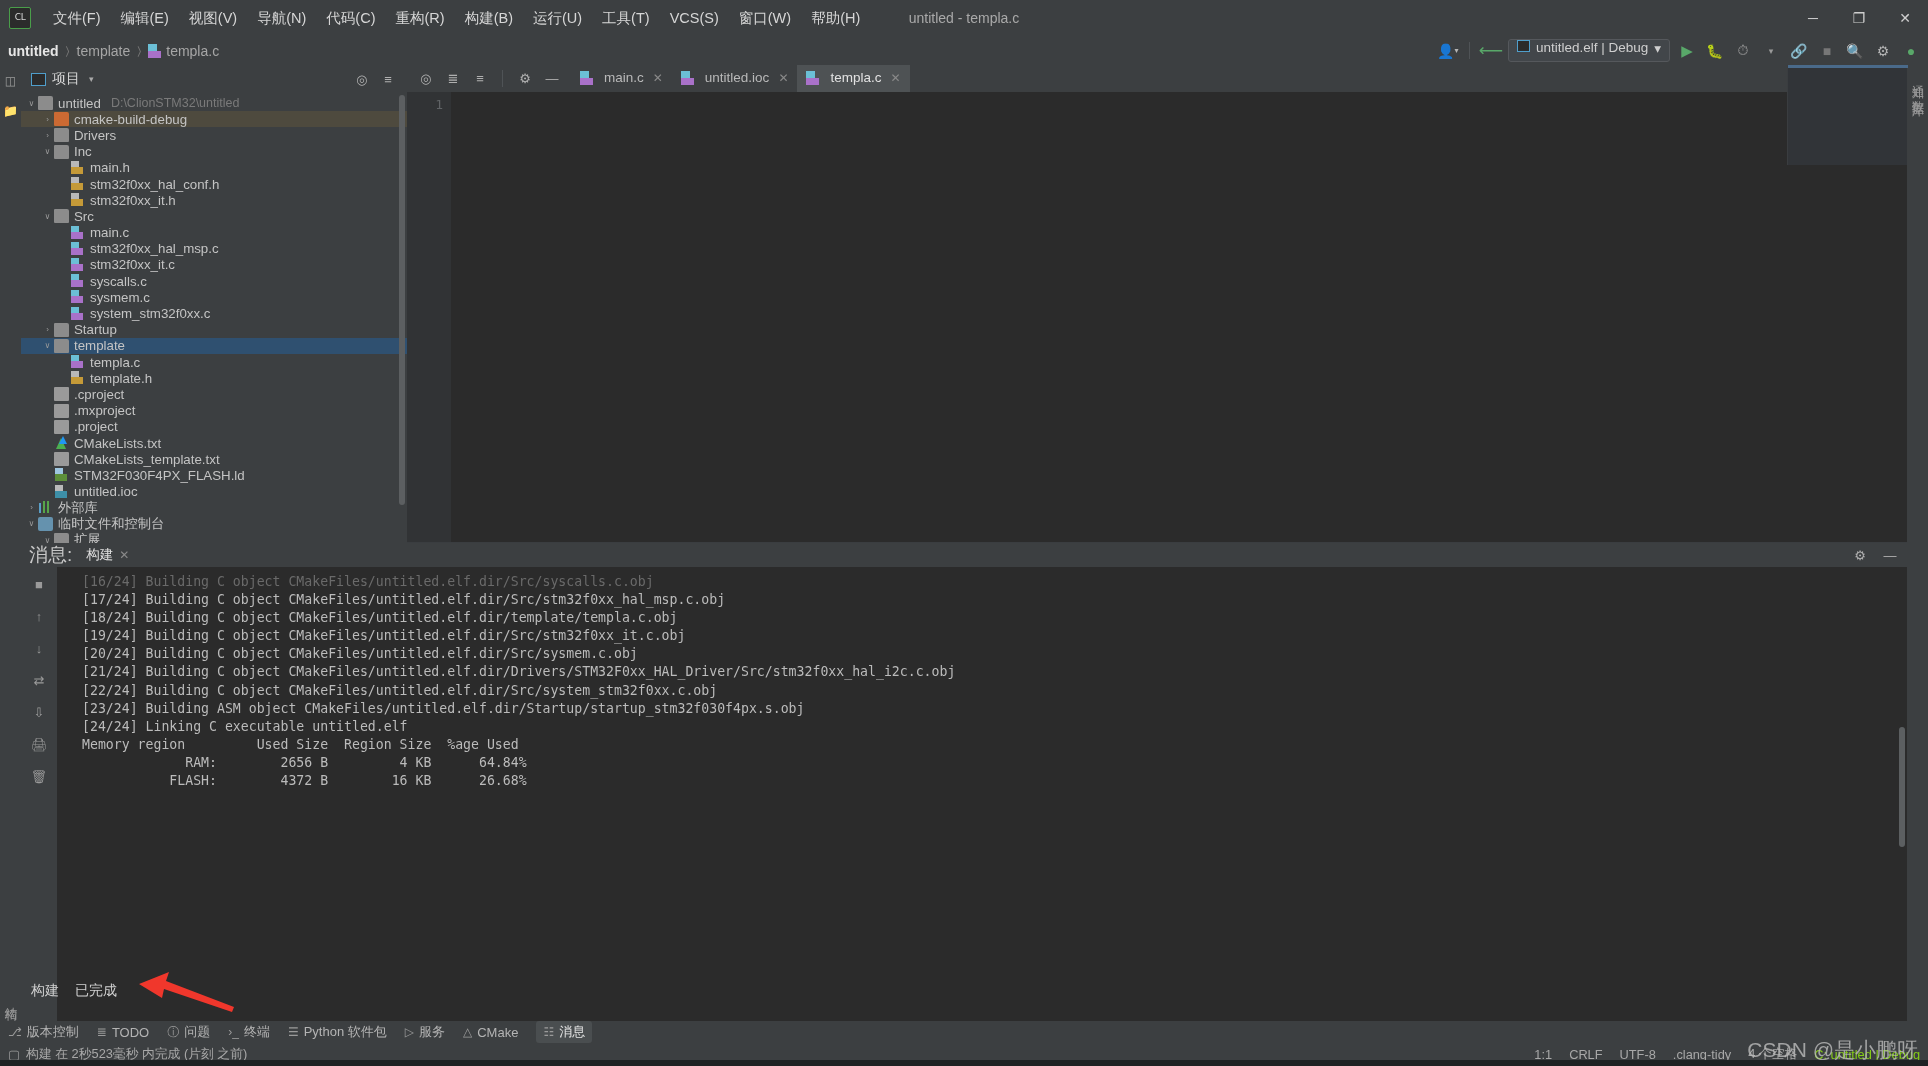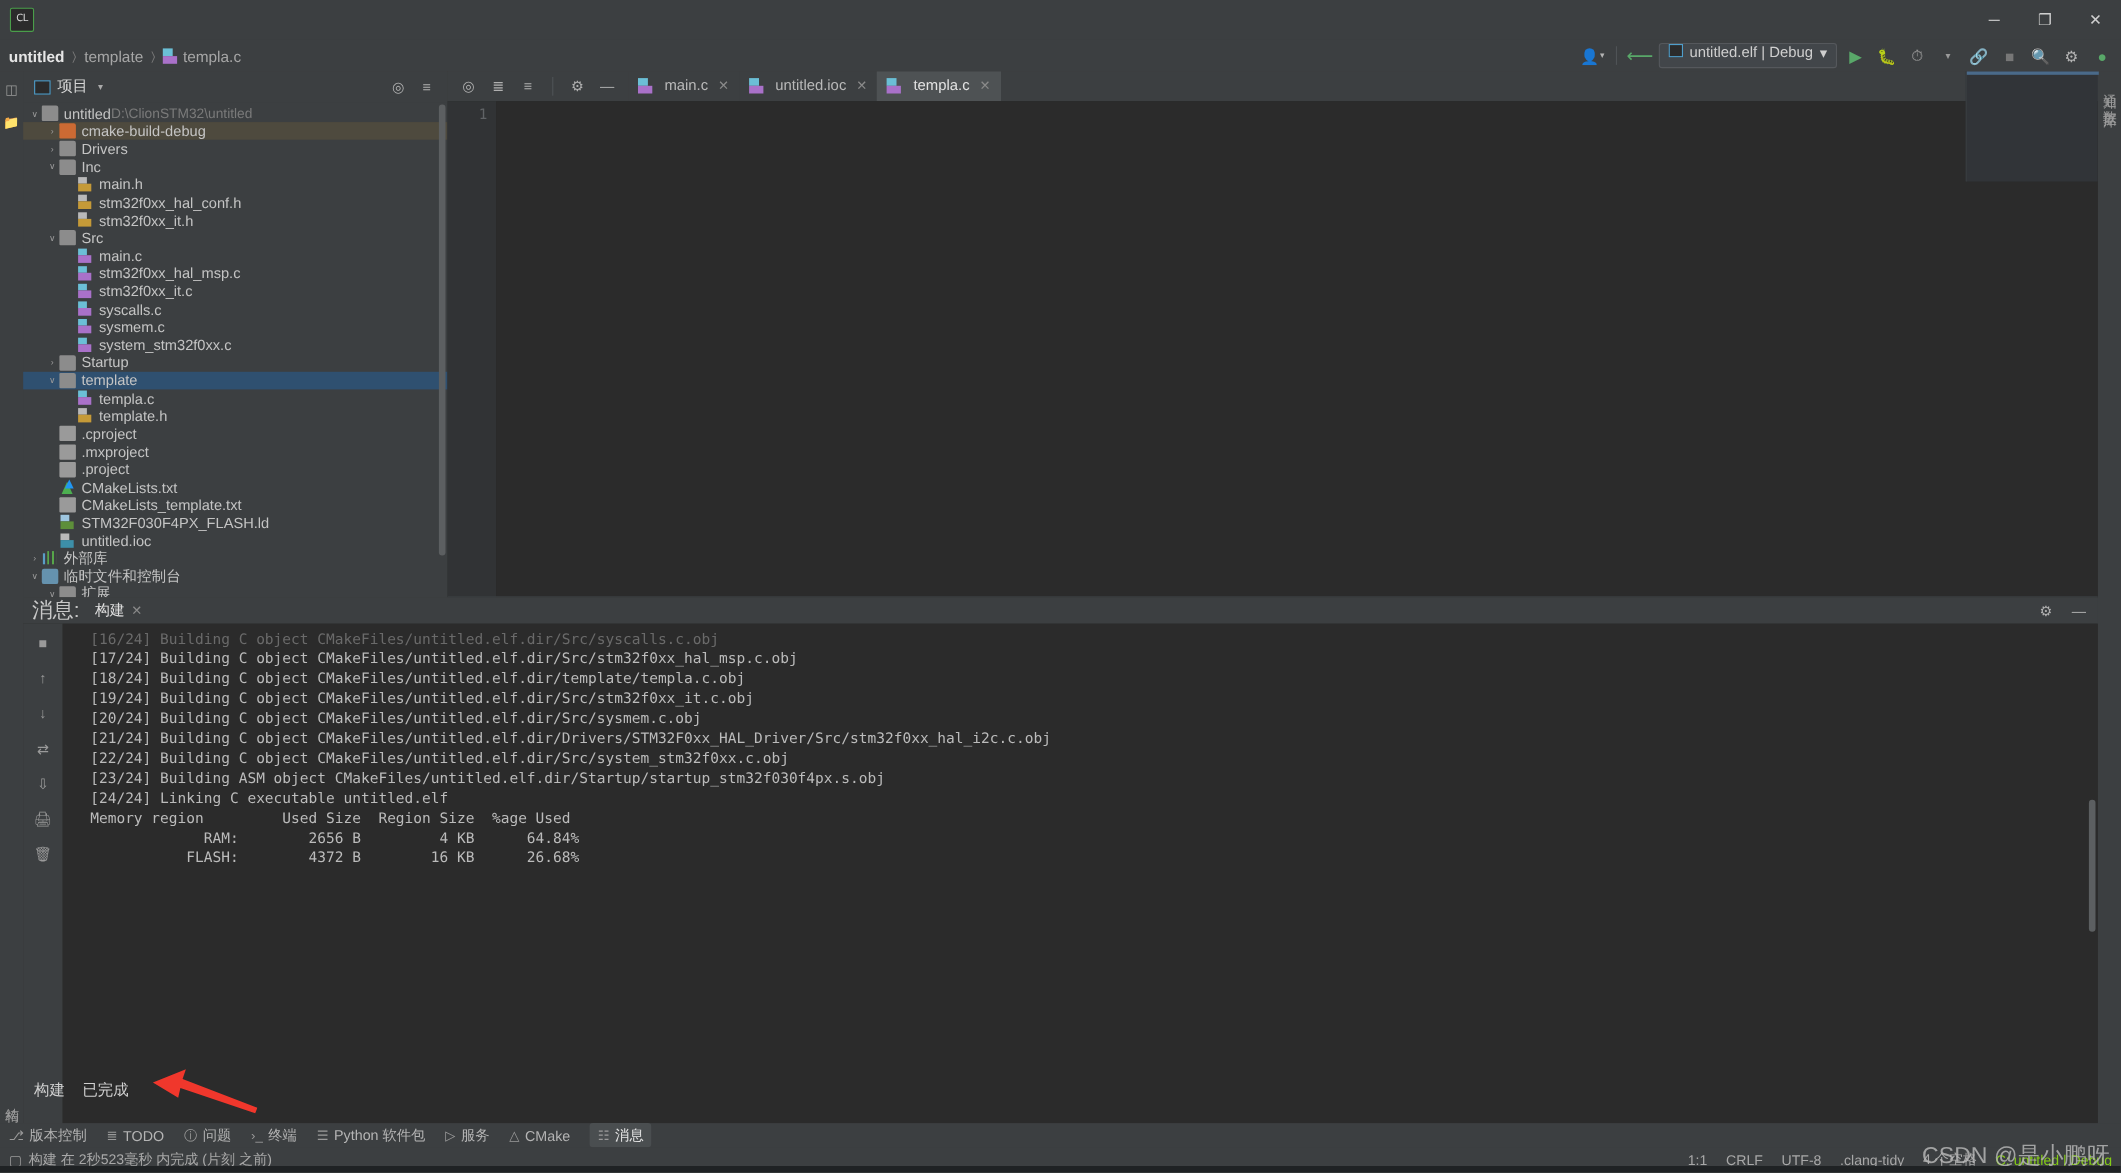--- a/index.html
+++ b/index.html
@@ -122,21 +122,21 @@
   .ic-cmake { background:transparent; }
   .ic-cmake::before { content:""; position:absolute; left:2px; bottom:1px; width:0; height:0;
     border-left:5px solid transparent; border-right:5px solid transparent; border-bottom:11px solid #4caf50; }
   .ic-cmake::after { content:""; position:absolute; left:5px; top:0px; width:0; height:0;
     border-left:4px solid transparent; border-right:4px solid transparent; border-bottom:8px solid #2196f3; }
   .ic-lib::before { content:""; position:absolute; left:1px; top:2px; width:2px; height:10px; background:#5a9ec6; }
   .ic-lib::after { content:""; position:absolute; left:5px; top:0px; width:8px; height:12px;
     background:repeating-linear-gradient(90deg,#57a64a 0 2px,transparent 2px 4px); }
   .ic-scratch { background:#6fa8c9; border-radius:2px; opacity:.8; }
   .tlabel { color:#c4c4c4; }
-  .tpath { color:#7a7a7a; font-size:12.5px; }
+  .tpath { color:#7a7a7a; margin-left:10px; font-size:12.5px; }
   .indent1 { padding-left:4px; }
   .indent2 { padding-left:20px; }
   .indent3 { padding-left:36px; }
 
   .proj-scroll {
     position:absolute; right:2px; top:30px; width:6px; height:440px;
     background:transparent;
   }
   .proj-scroll .thumb { position:absolute; top:0; left:0; width:6px; height:410px;
     background:#5c5f61; border-radius:3px; }
@@ -219,20 +219,35 @@
 
   .taskbar-peek { position:absolute; left:0; bottom:0; width:1928px; height:6px; background:#1f2224; }
 </style>
 </head>
 <body>
 
 <div class="app">
 
   <div class="titlebar">
     <div class="cl-logo">CL</div>
+    <div class="menubar">
+      <div class="menu-item">文件(F)</div>
+      <div class="menu-item">编辑(E)</div>
+      <div class="menu-item">视图(V)</div>
+      <div class="menu-item">导航(N)</div>
+      <div class="menu-item">代码(C)</div>
+      <div class="menu-item">重构(R)</div>
+      <div class="menu-item">构建(B)</div>
+      <div class="menu-item">运行(U)</div>
+      <div class="menu-item">工具(T)</div>
+      <div class="menu-item">VCS(S)</div>
+      <div class="menu-item">窗口(W)</div>
+      <div class="menu-item">帮助(H)</div>
+    </div>
+    <div class="win-title">untitled - templa.c</div>
     <div class="winbtns">
       <div class="winbtn">─</div>
       <div class="winbtn">❐</div>
       <div class="winbtn close">✕</div>
     </div>
   </div>
 
   <div class="navbar">
     <div class="crumb bold">untitled</div>
     <div class="crumb-sep">〉</div>

